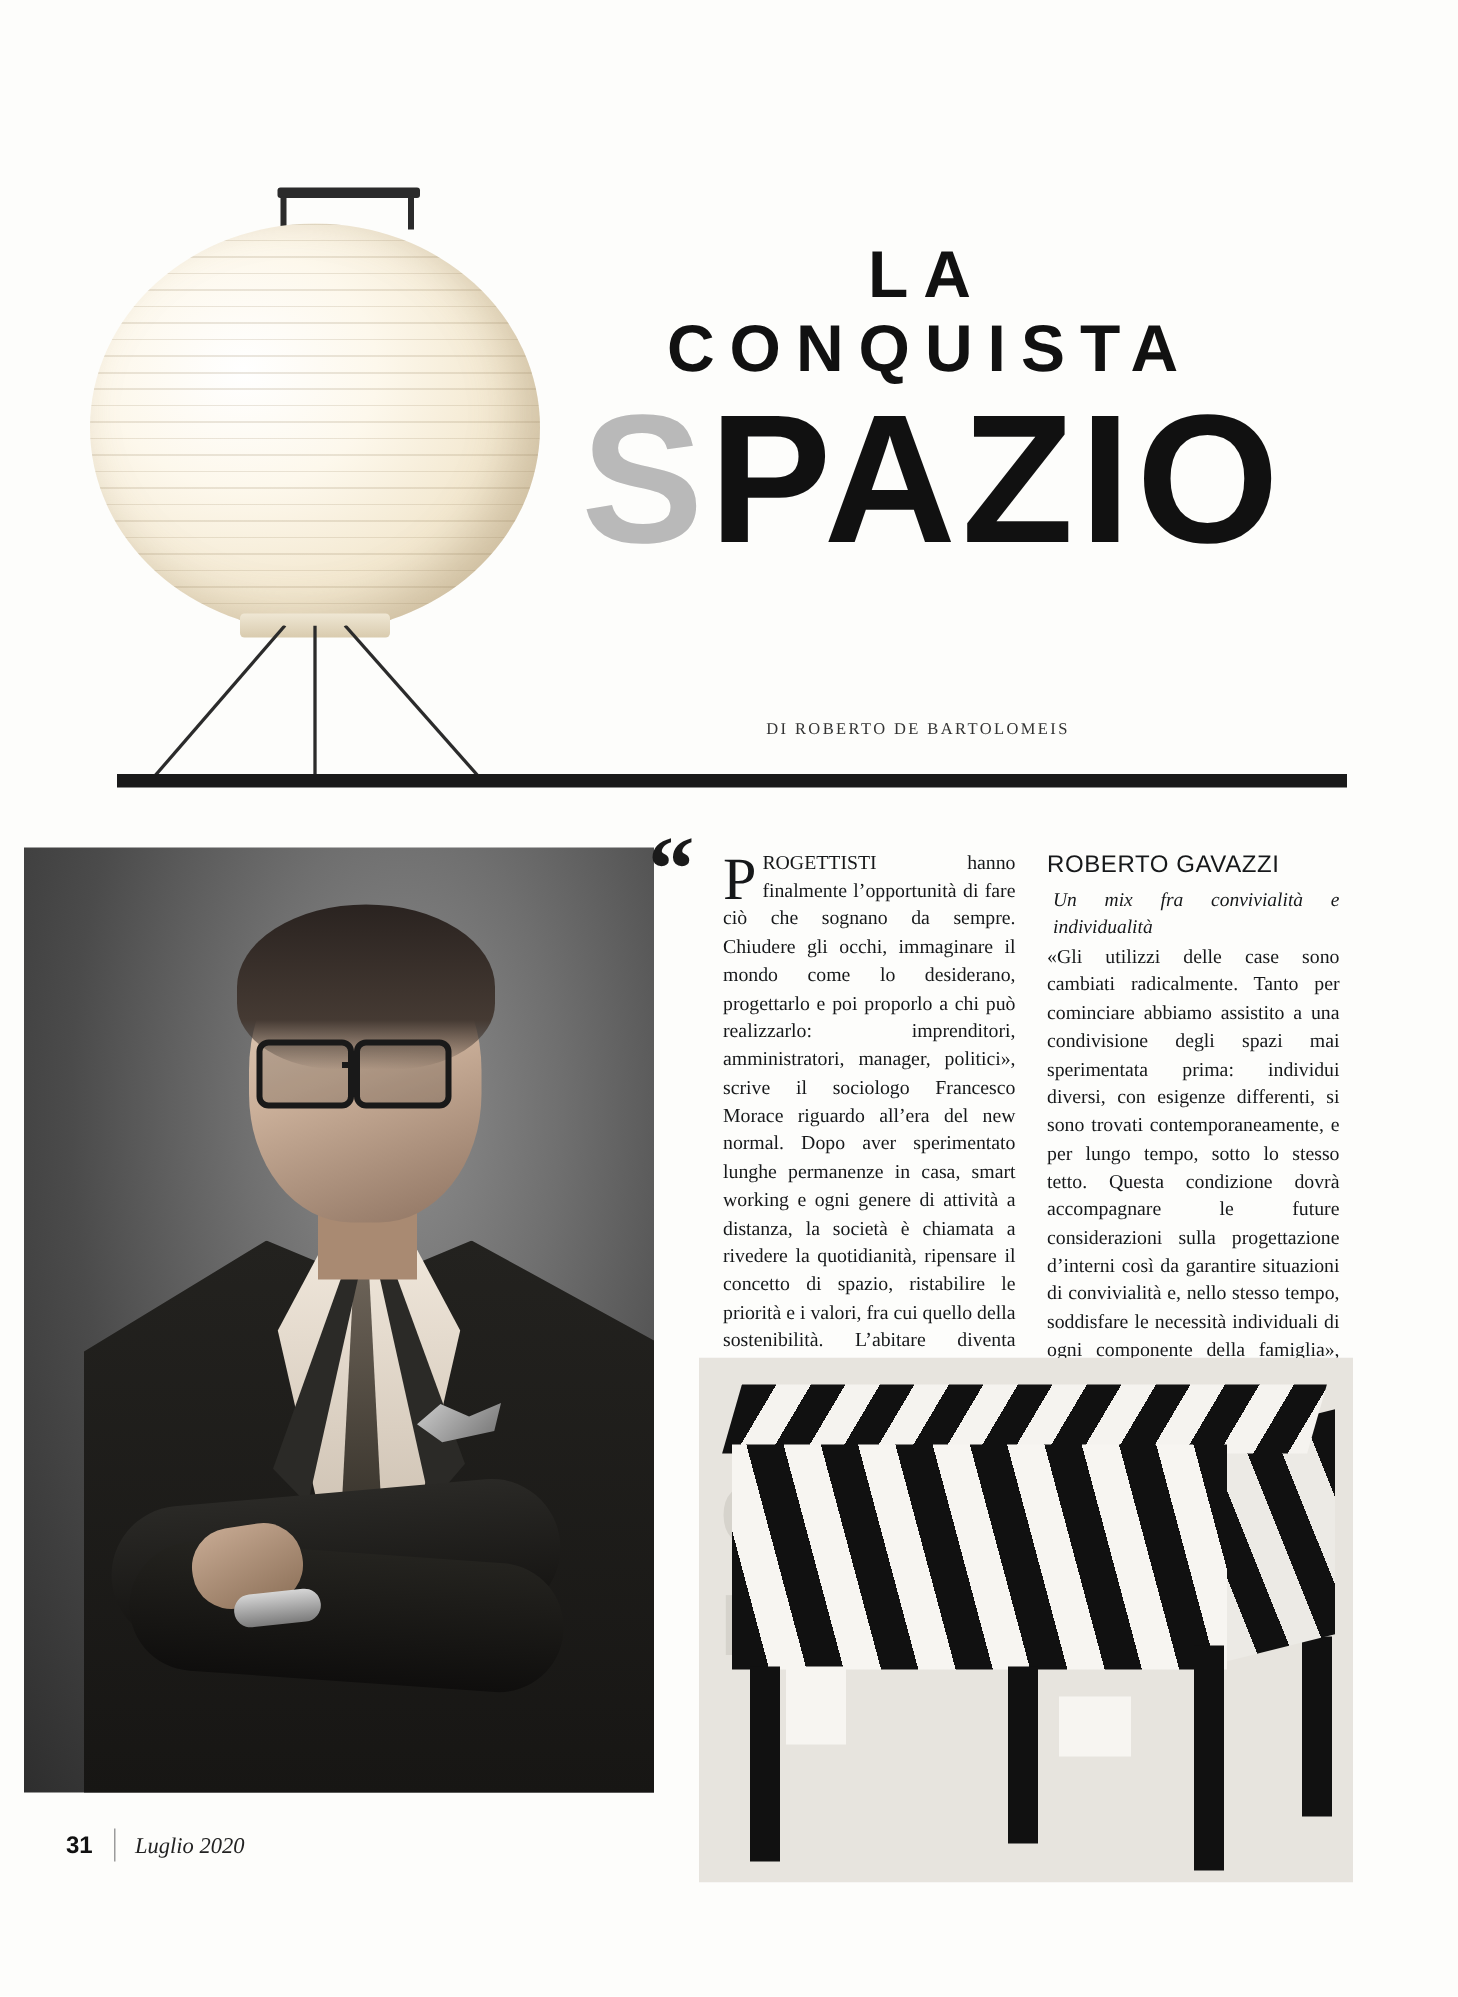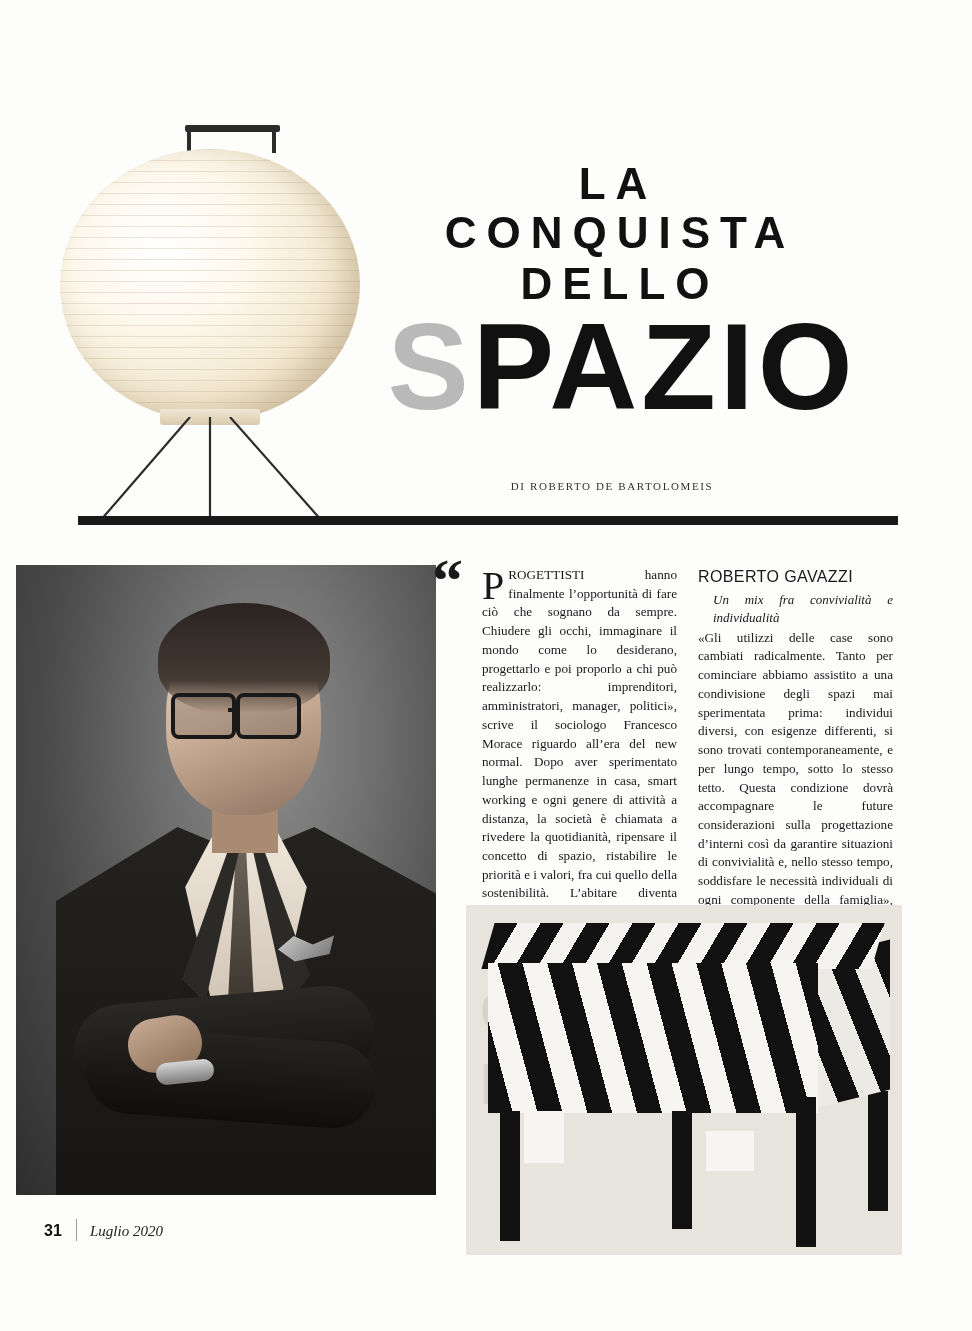--- a/index.html
+++ b/index.html
@@ -350,21 +350,21 @@
     font-weight: 400;
   }
   .col h3 {
     margin: 0 0 2px 0;
     font-family: "Liberation Sans", sans-serif;
     font-size: 16px;
     letter-spacing: .4px;
     font-weight: 400;
   }
   .col .subhead {
-    margin: 0 0 1px 15px;
+    margin: 0 0 1px 4px;
     font-style: italic;
     font-size: 13px;
   }
   .col p { margin: 0; }
   .col b { font-weight: 700; }
 
   
   .table-photo {
     position: absolute;
     left: 466px;
@@ -486,21 +486,20 @@
     <svg class="lamp-legs" viewBox="0 0 340 110">
       <line x1="150" y1="0" x2="60" y2="104" stroke="#2b2b2b" stroke-width="2.2"></line>
       <line x1="170" y1="0" x2="170" y2="106" stroke="#2b2b2b" stroke-width="2.2"></line>
       <line x1="190" y1="0" x2="282" y2="104" stroke="#2b2b2b" stroke-width="2.2"></line>
     </svg>
   </div>
 
   <div class="title-block">
     <div class="t-la">LA</div>
     <div class="t-conquista">CONQUISTA</div>
-    <div class="t-dello">DELLO</div>
     <div class="t-spazio"><span class="ghost">S</span><span>PAZIO</span></div>
   </div>
 
   <div class="byline">DI ROBERTO DE BARTOLOMEIS</div>
   <div class="rule"></div>
 
   <div class="portrait">
     <div class="p-jacket"></div>
     <div class="p-shirt"></div>
     <div class="p-tie"></div>

